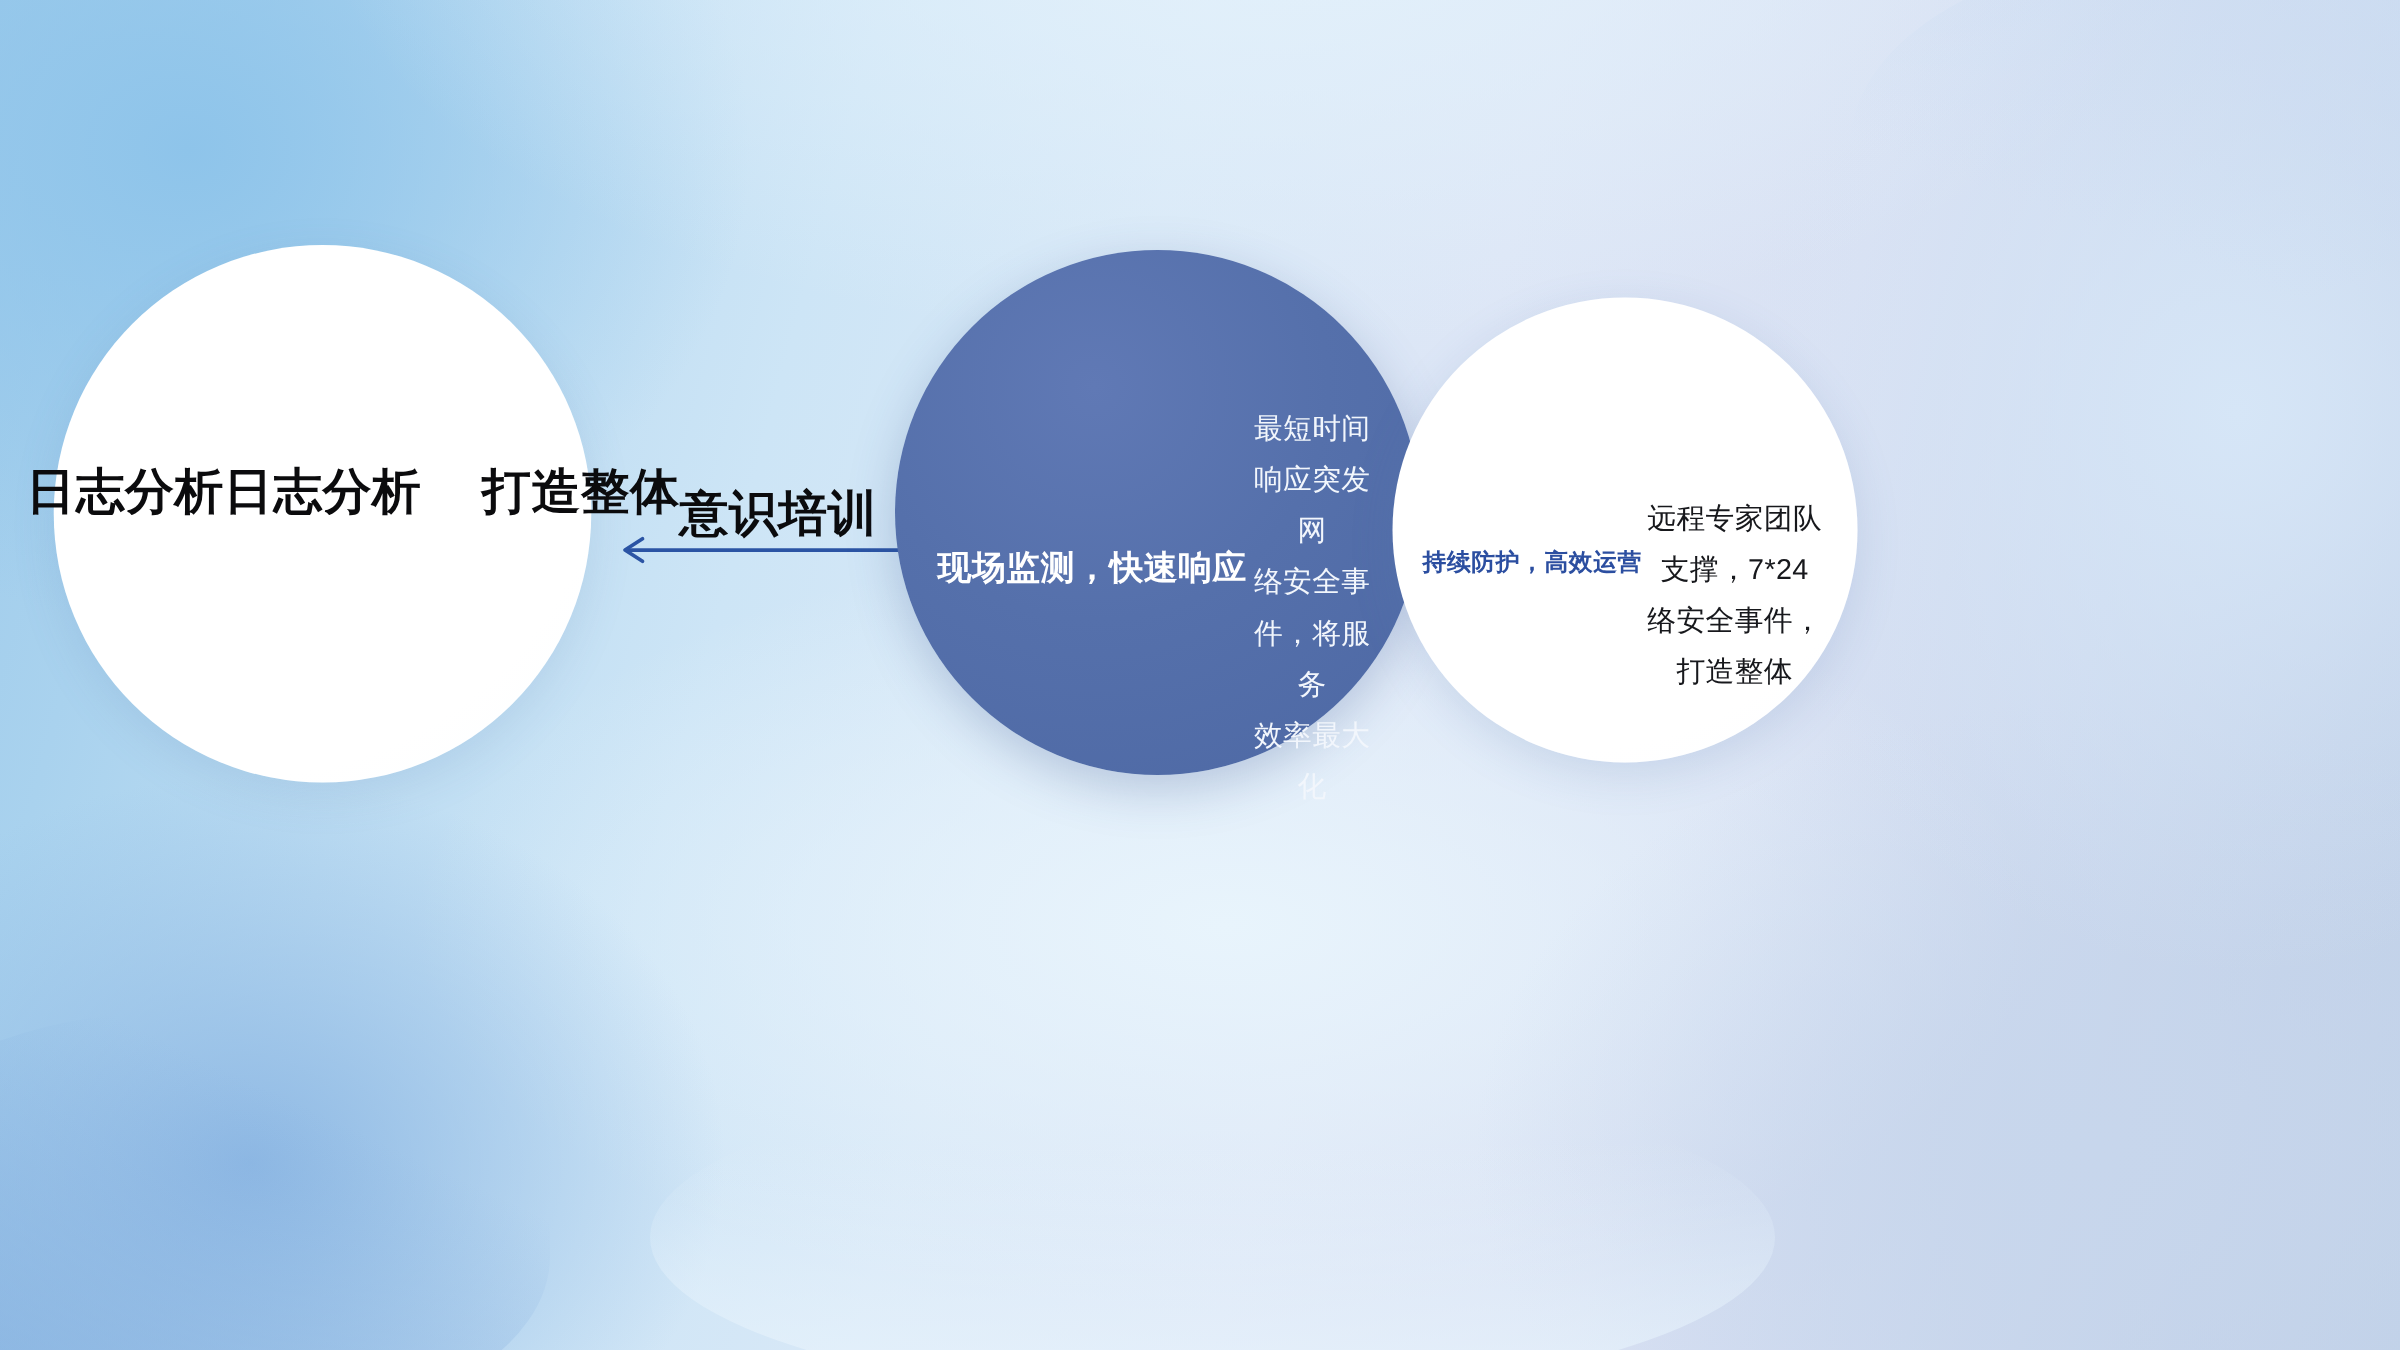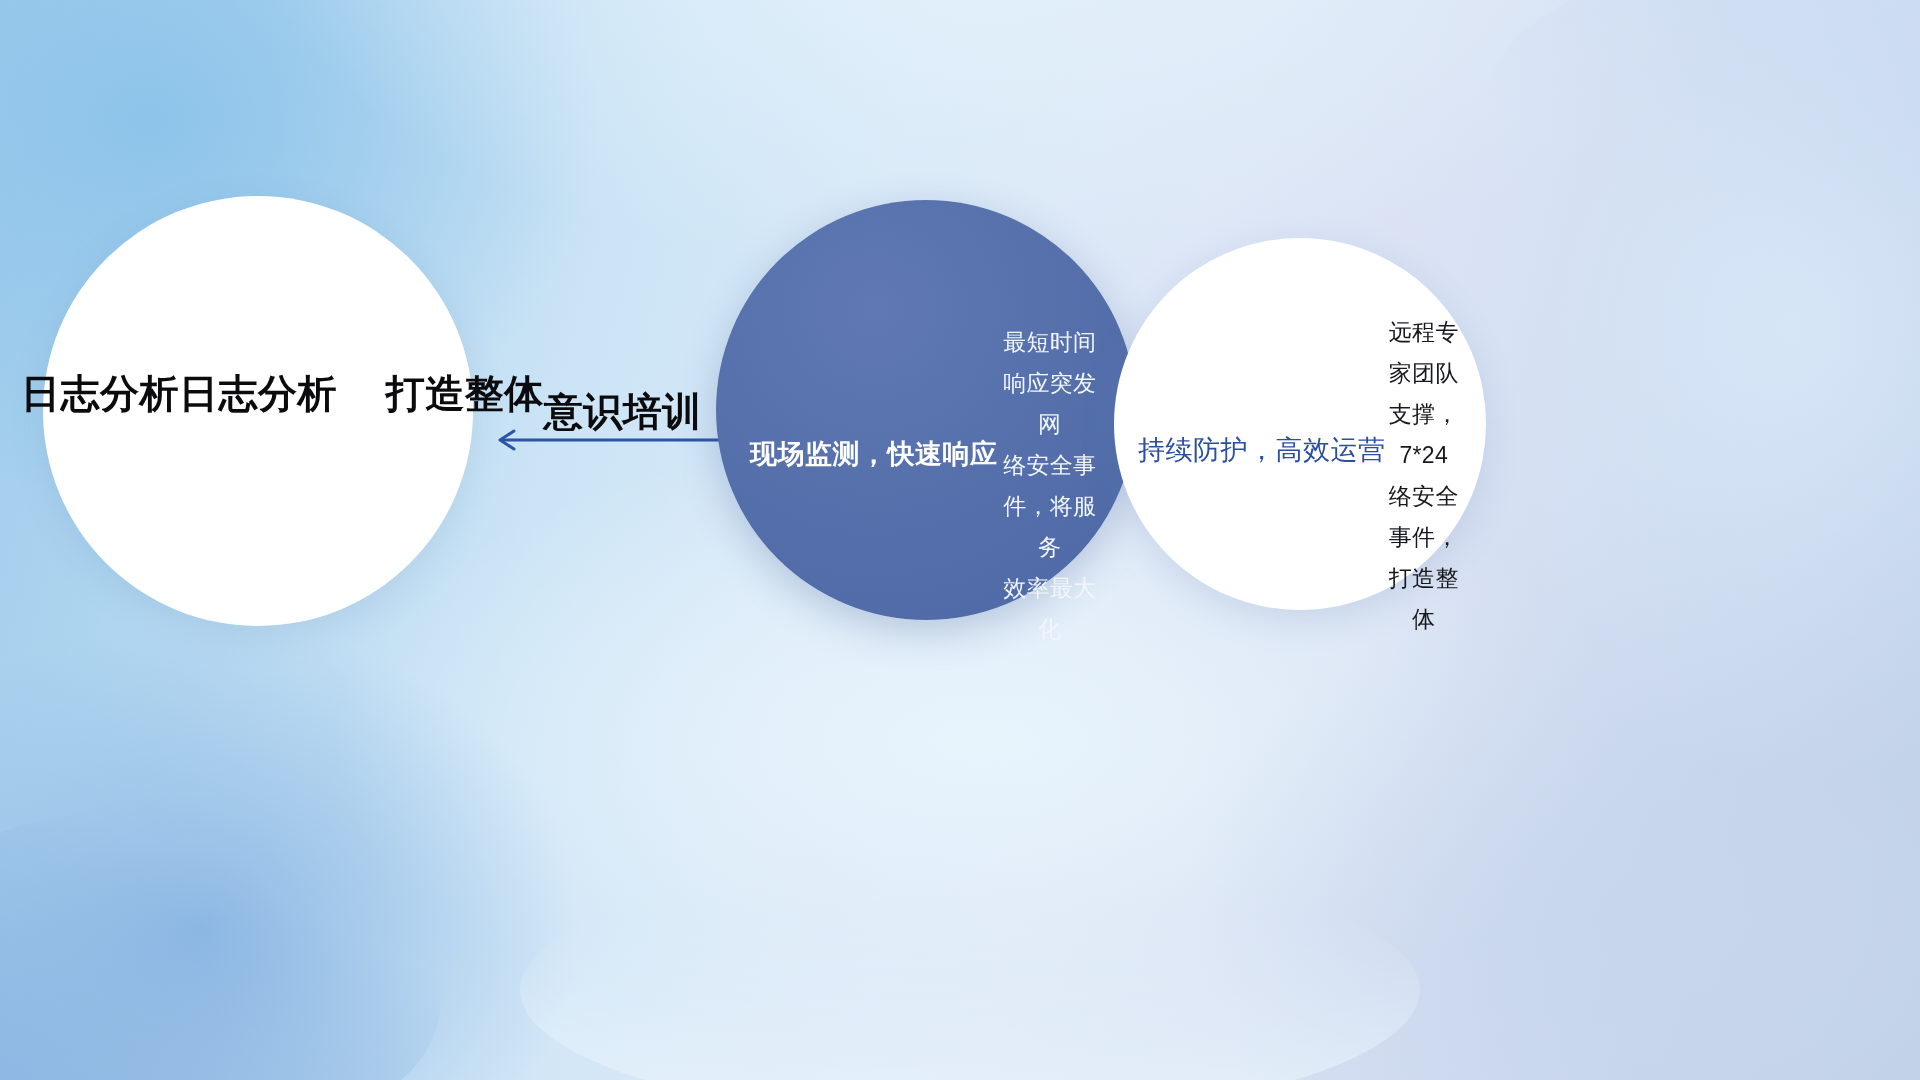--- a/index.html
+++ b/index.html
@@ -120,21 +120,21 @@
   
   #circle-right {
     left:1114px; top:238px; width:372px; height:372px;
     background:radial-gradient(circle at 38% 26%,#ffffff 0%,#ffffff 74%,#fcfdff 100%);
     box-shadow:0 10px 34px rgba(92,130,178,.18);
     justify-content:flex-start;
     padding:52px 24px 0 24px;
     z-index:3;
   }
   #right-title {
-    font-size:27px; font-weight:normal; color:#2b4ea0;
+    font-size:19px; font-weight:bold; color:#2b4ea0;
     letter-spacing:.5px; white-space:nowrap; line-height:1;
   }
   #right-body {
     margin-top:52px; font-size:23px; color:#17181c;
     line-height:41px; letter-spacing:.3px;
     max-width:330px;
   }
 
   
   #connector {

